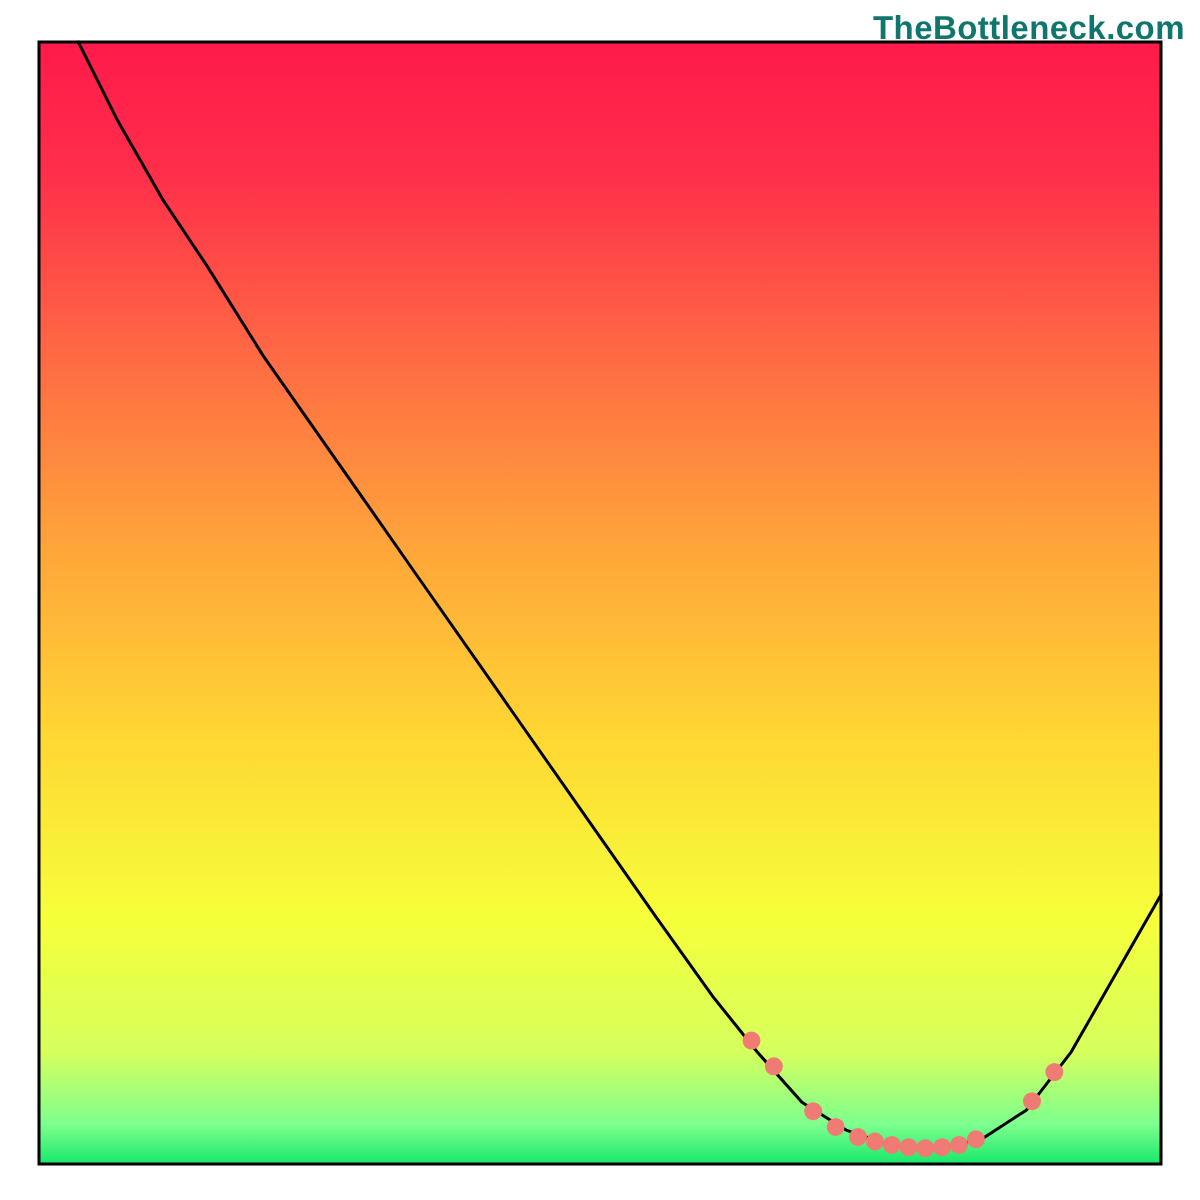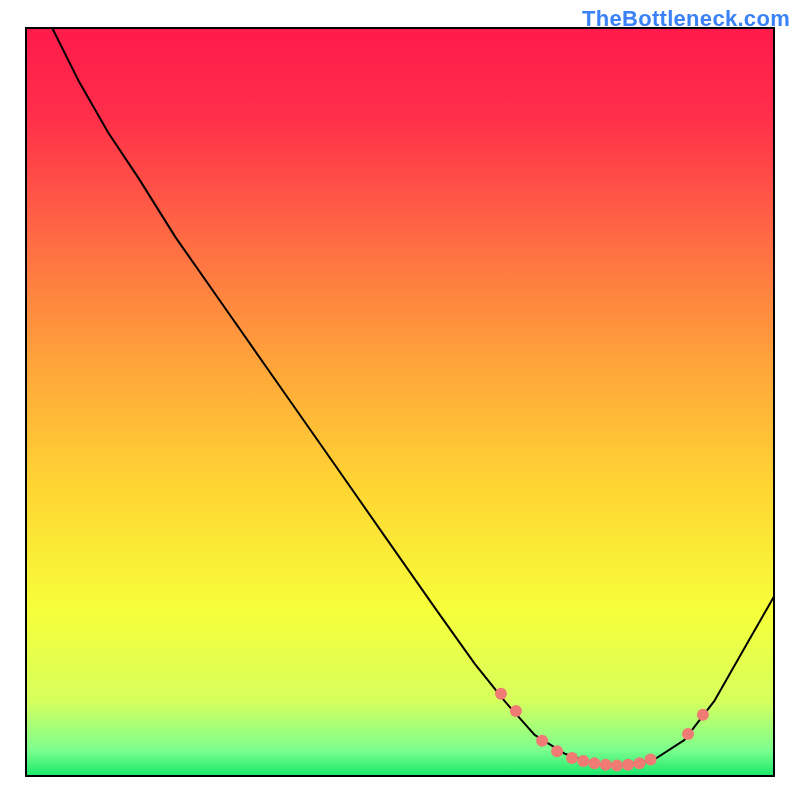--- a/index.html
+++ b/index.html
@@ -15,21 +15,21 @@
     position: relative;
     width: 800px;
     height: 800px;
   }
   .watermark {
     position: absolute;
     top: 6px;
     right: 10px;
     font-size: 22px;
     font-weight: bold;
-    color: #3b82f6;
+    color: #0f766e;
     letter-spacing: 0.3px;
     z-index: 10;
   }
   svg {
     display: block;
   }
 </style>
 </head>
 <body>
 

